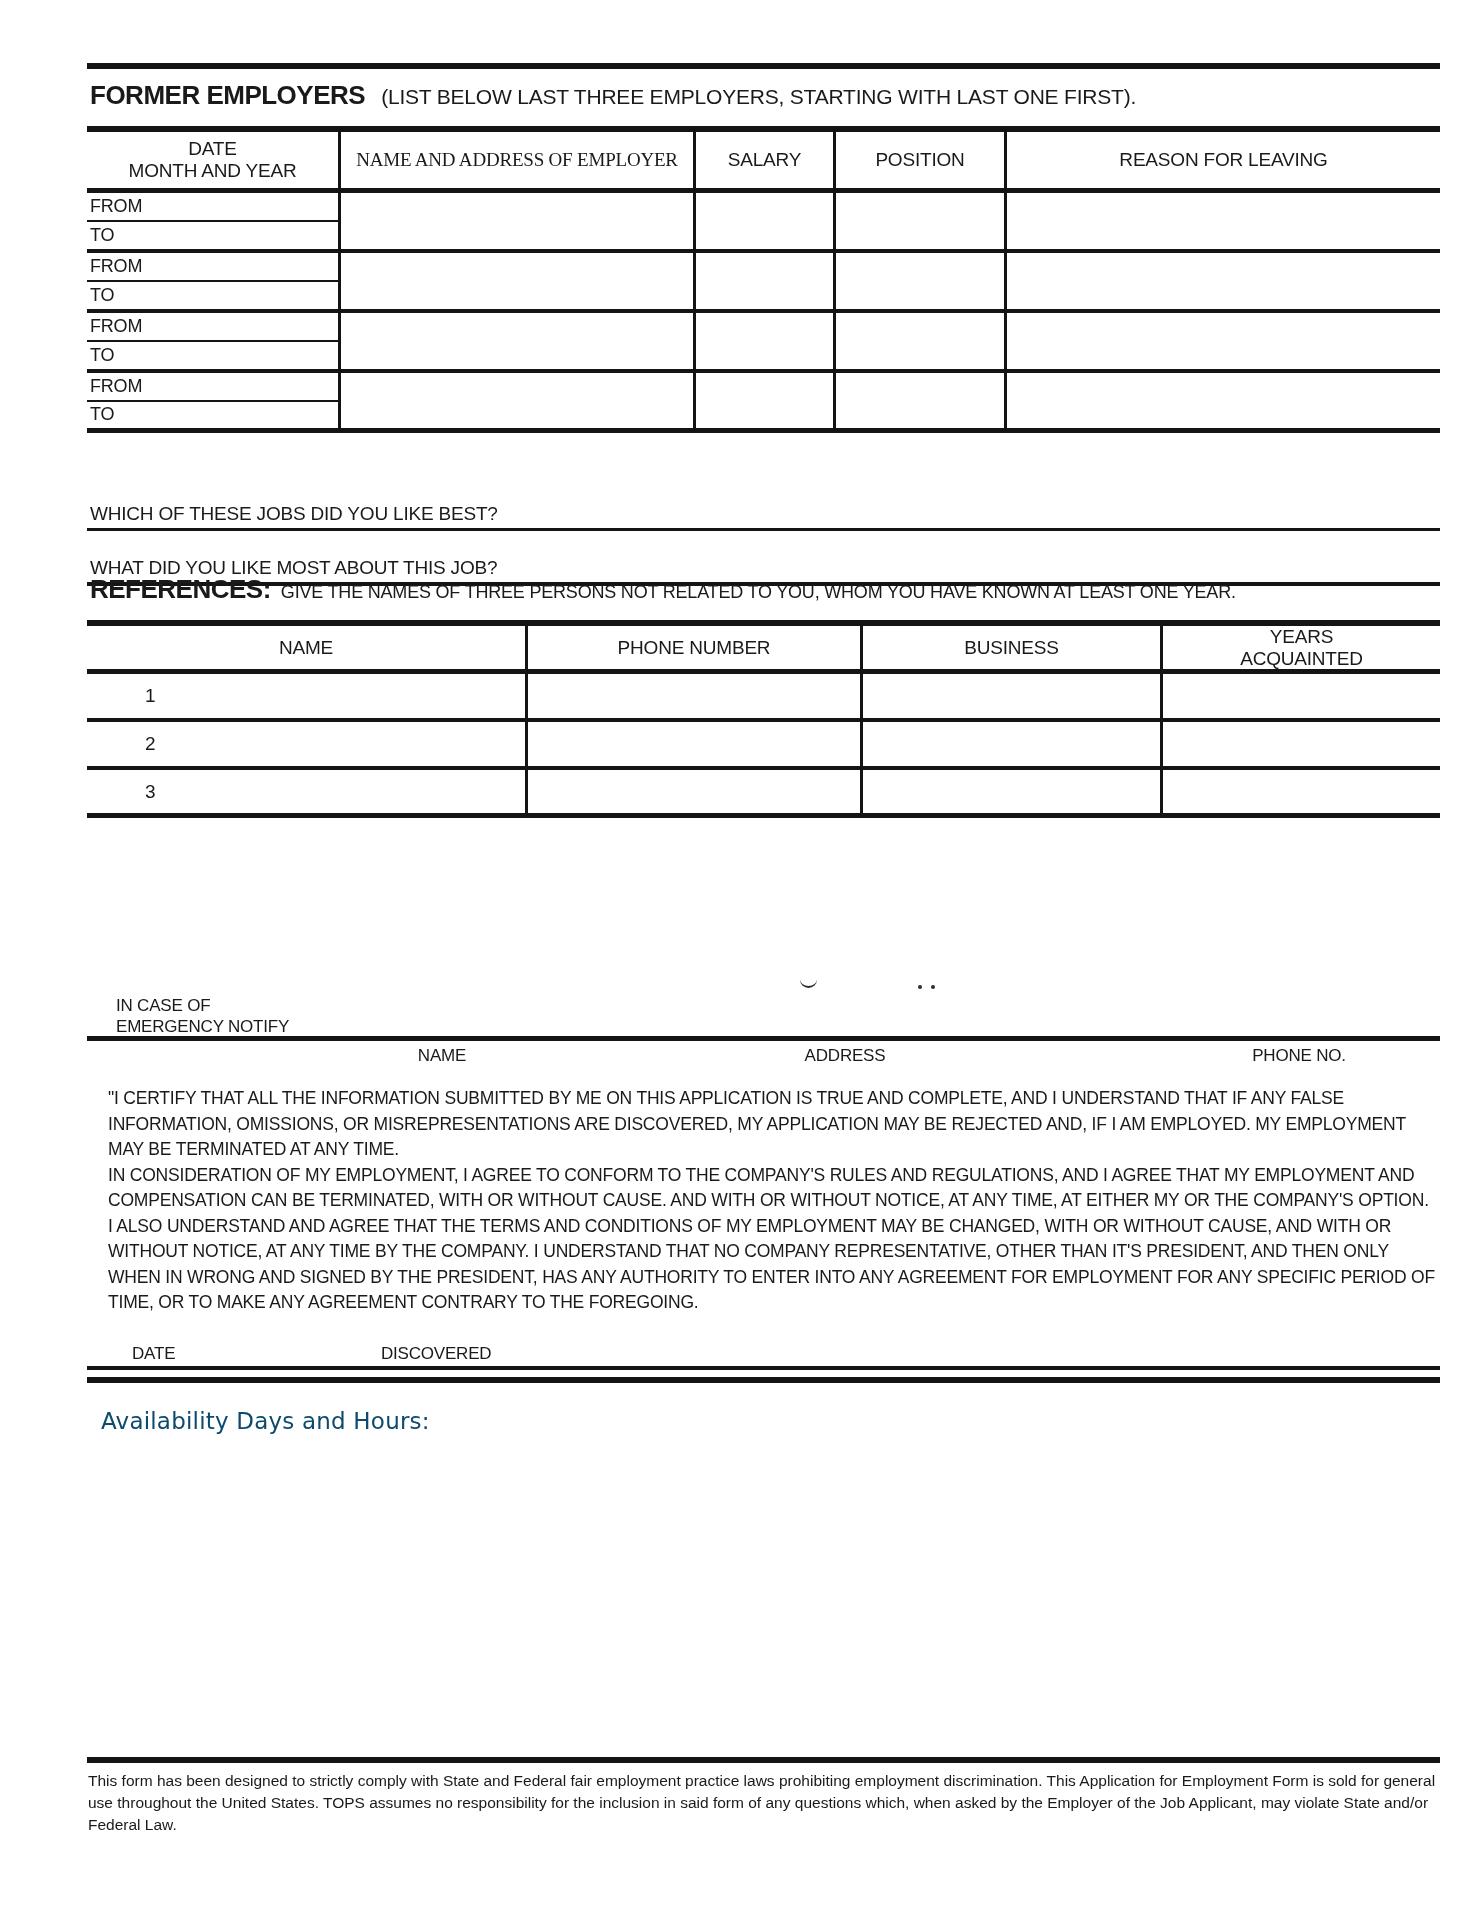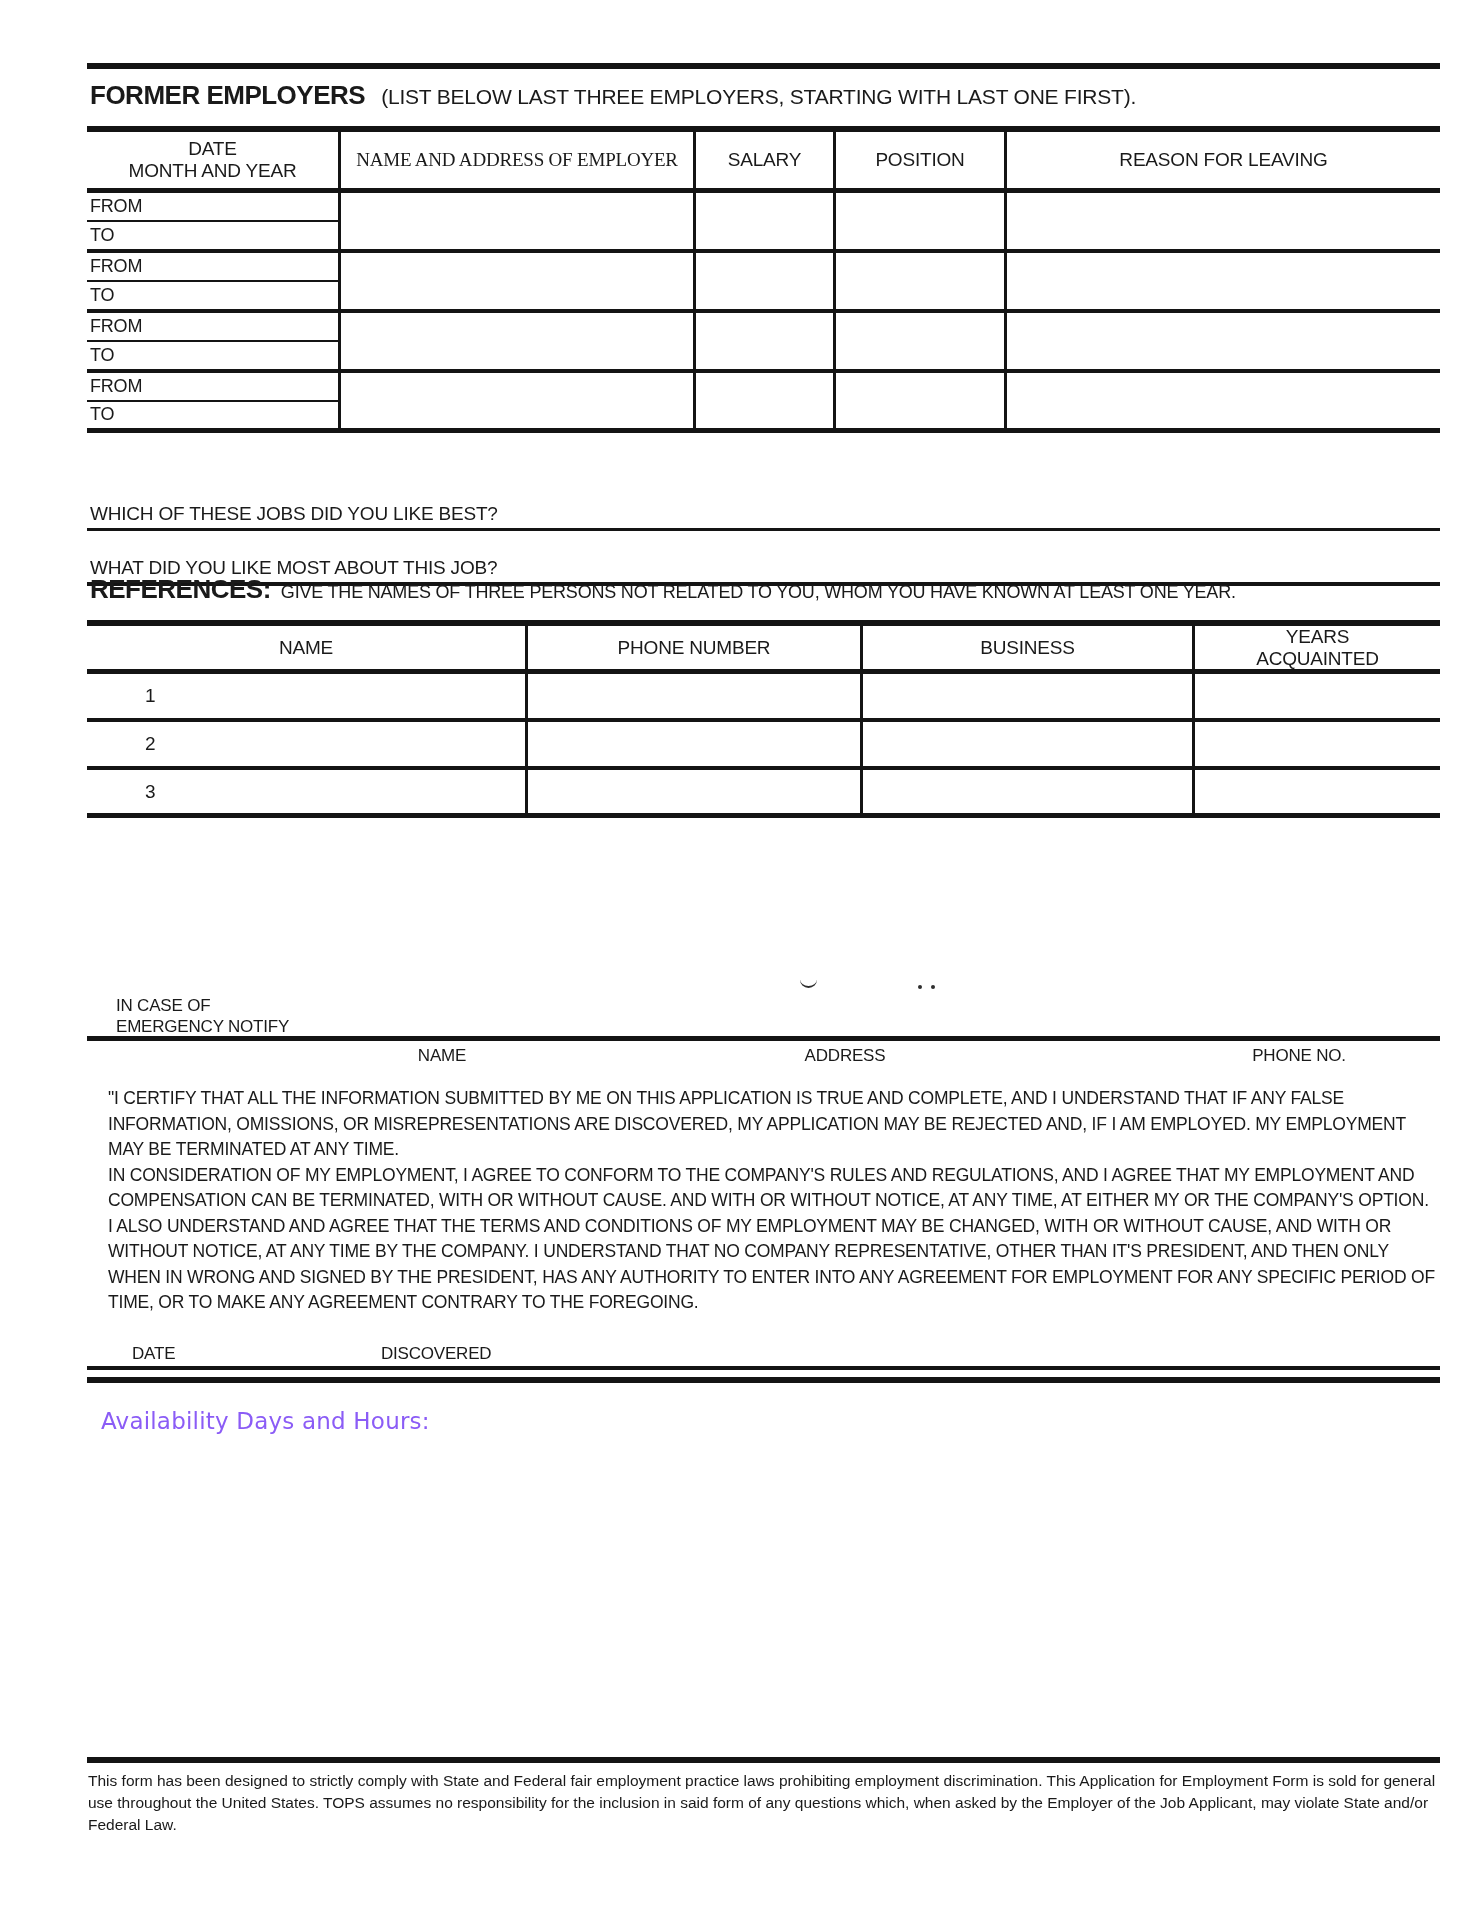--- a/index.html
+++ b/index.html
@@ -36,21 +36,21 @@
   .q-row .q-label { position: absolute; left: 3px; bottom: 3px; font-size: 19px; white-space: nowrap; }
   .q1 { top: 470px; height: 33px; border-bottom: 3px solid #141414; }
   .q2 { top: 524px; height: 34px; border-bottom: 4px solid #141414; }
 
   .ref-heading { position: absolute; left: 90px; top: 574px; display: flex; align-items: baseline; gap: 10px; white-space: nowrap; }
   .ref-heading .title-small { font-size: 18px; }
 
   
   .ref-table { position: absolute; left: 87px; top: 620px; width: 1353px; border-top: 4px solid #141414; }
   .ref-head { height: 48px; border-bottom: 5px solid #141414; }
-  .rc1 { width: 438px; } .rc2 { width: 335px; } .rc3 { width: 332px; } .rc4 { flex: 1; }
+  .rc1 { width: 438px; } .rc2 { width: 335px; } .rc3 { width: 300px; } .rc4 { flex: 1; }
   .ref-row { display: flex; height: 48px; border-bottom: 4px solid #141414; }
   .ref-row.last { border-bottom: 5px solid #141414; }
   .ref-num { display: flex; align-items: center; padding-left: 58px; font-size: 19px; }
   .blank-cell { height: 100%; }
 
   
   .mark-curve { position: absolute; left: 800px; top: 979px; width: 17px; height: 9px; border-bottom: 2px solid #2e2e2e; border-radius: 0 0 9px 9px; }
   .mark-dot { position: absolute; top: 985px; width: 4px; height: 4px; background: #2e2e2e; border-radius: 50%; }
   .dot-a { left: 918px; } .dot-b { left: 931px; }
 
@@ -62,21 +62,21 @@
   .f-name { left: 442px; } .f-address { left: 845px; } .f-phone { left: 1299px; }
 
   
   .cert { position: absolute; left: 108px; top: 1086px; width: 1330px; font-size: 17.5px; line-height: 25.5px; }
 
   .sig-labels { position: absolute; left: 0; top: 1344px; width: 1484px; height: 22px; font-size: 17px; }
   .sig-date { position: absolute; left: 132px; } .sig-sig { position: absolute; left: 381px; }
   .sig-line { top: 1366px; height: 4px; background: #141414; }
   .end-dbl { top: 1377px; height: 5px; border-top: 3px solid #141414; border-bottom: 3px solid #141414; }
 
-  .availability { position: absolute; left: 101px; top: 1408px; font-size: 23px; font-family: "DejaVu Sans", sans-serif; font-stretch: normal; letter-spacing: 0.2px; color: #8b5cf6; }
+  .availability { position: absolute; left: 101px; top: 1408px; font-size: 23px; font-family: "DejaVu Sans", sans-serif; font-stretch: normal; letter-spacing: 0.2px; color: #0c4a6e; }
 
   .footer-rule { top: 1757px; height: 3px; border-top: 3px solid #141414; border-bottom: 3px solid #141414; }
   .fine-print { position: absolute; left: 88px; top: 1770px; width: 1352px; font-size: 15.5px; line-height: 22px; letter-spacing: 0; }
 </style>
 </head>
 <body>
 
 <div class="page">
 
   <div class="rule top-rule"></div>

